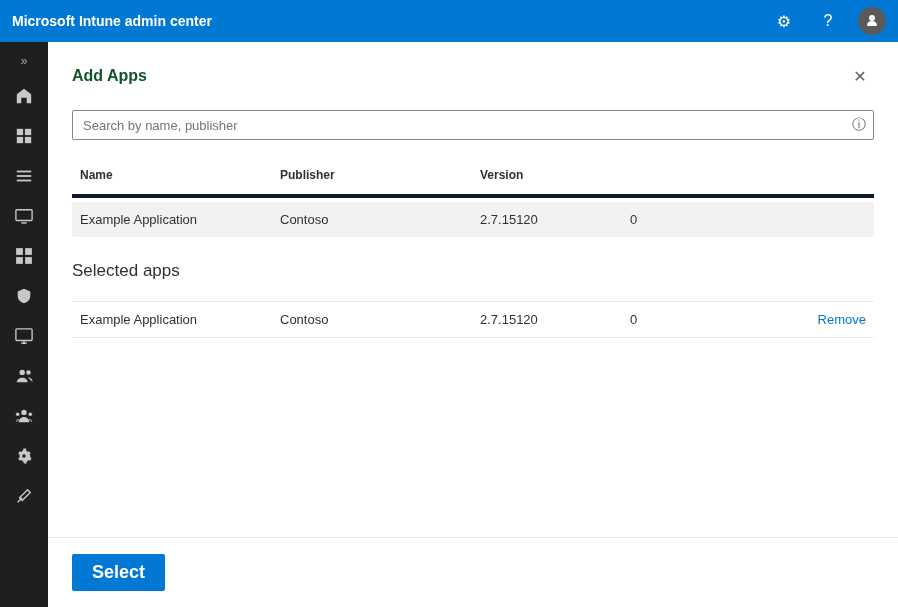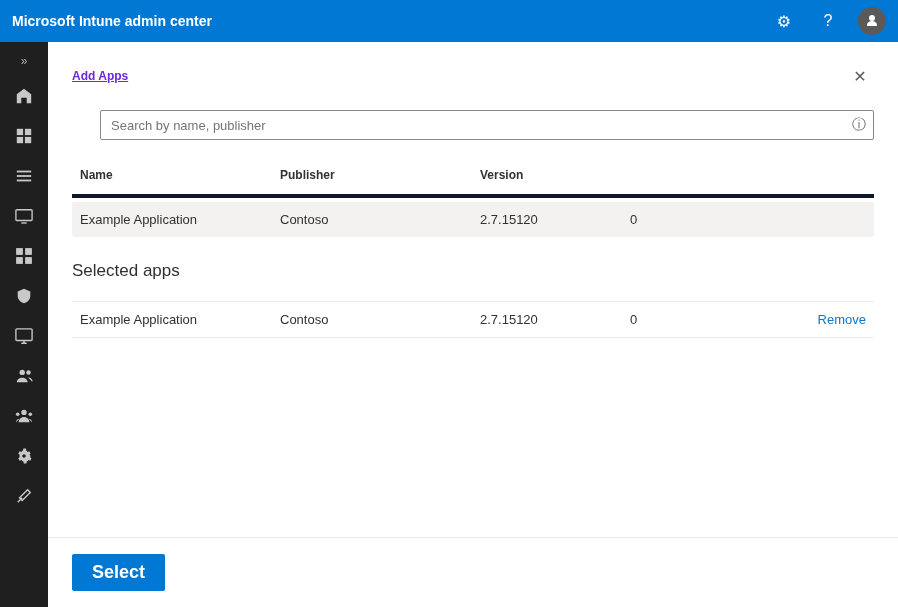--- a/index.html
+++ b/index.html
@@ -116,42 +116,40 @@
       padding: 0;
     }
     .dialog-header {
       display: flex;
       align-items: center;
       justify-content: space-between;
       padding: 20px 24px 12px 24px;
       flex-shrink: 0;
     }
     .dialog-title {
-      font-size: 12px;
+      font-size: 16px;
       font-weight: 600;
-      color: #6d28d9;
-      text-decoration: underline;
+      color: #14532d;
     }
     .close-btn {
       width: 28px;
       height: 28px;
       display: flex;
       align-items: center;
       justify-content: center;
       cursor: pointer;
       color: #605e5c;
       font-size: 16px;
       border-radius: 2px;
     }
 
     
     .search-area {
       padding: 8px 24px 16px 24px;
       flex-shrink: 0;
-      margin-left: 28px;
     }
     .search-container {
       display: flex;
       align-items: center;
       border: 1px solid #8a8886;
       border-radius: 2px;
       background: white;
     }
     .search-input {
       flex: 1;

